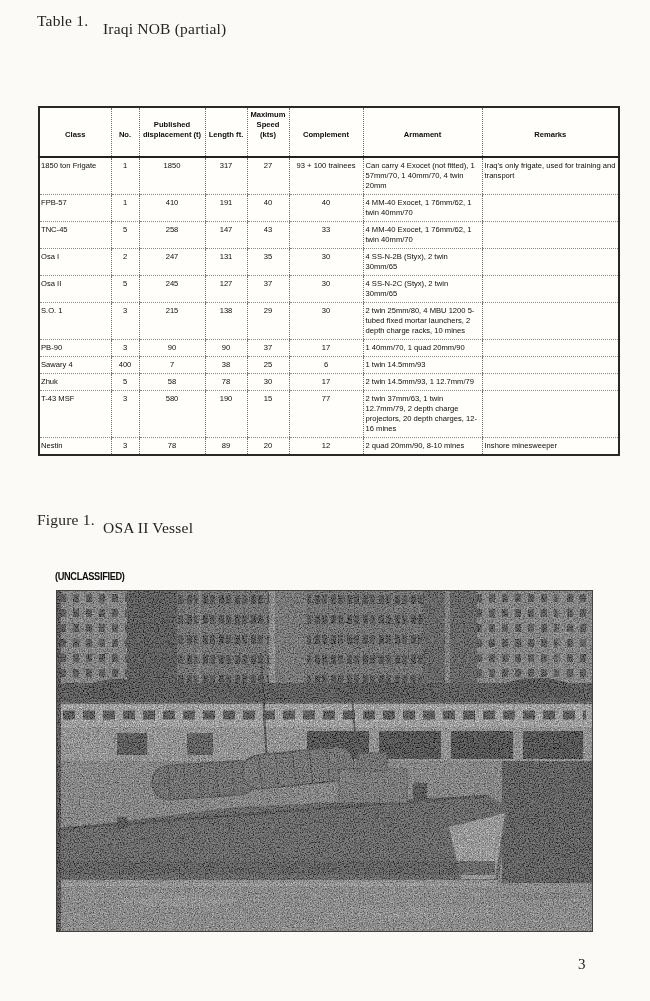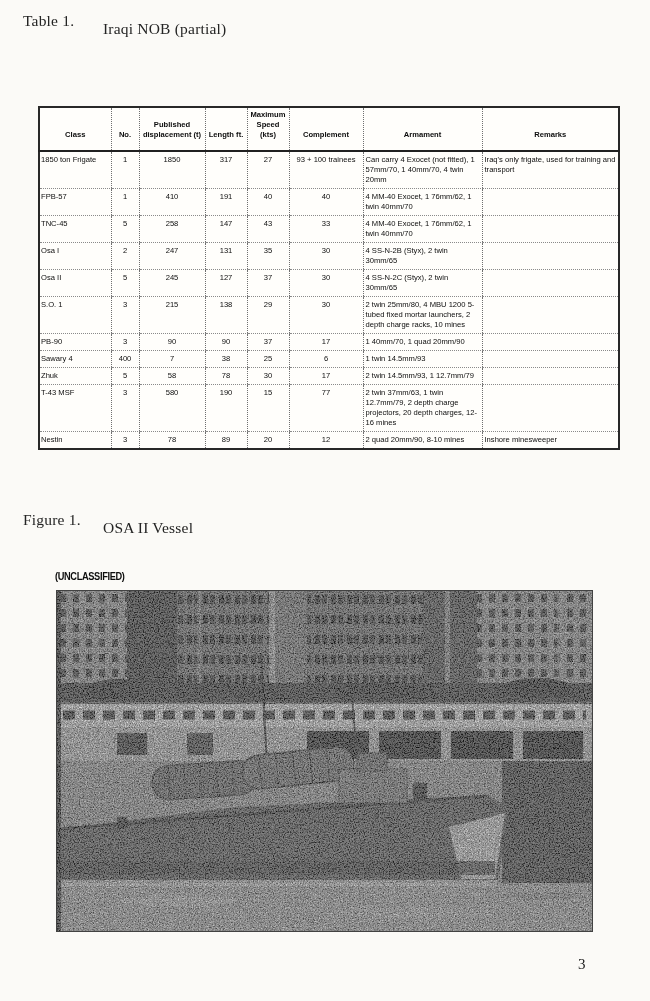--- a/index.html
+++ b/index.html
@@ -8,35 +8,35 @@
     background:#fbfaf7;
     font-family:"Liberation Sans", sans-serif;
     position:relative;overflow:hidden;color:#161616;
   }
   #scanwrap{position:absolute;inset:0;filter:blur(0.22px) contrast(1.03);}
   .cap{
     position:absolute;left:21px;
     font-family:"Liberation Serif", serif;
     font-size:15.5px;color:#272727;letter-spacing:0.2px;
   }
-  .cap .cap-label{position:absolute;left:2px;top:0;white-space:nowrap;}
+  .cap .cap-label{position:absolute;left:16px;top:0;white-space:nowrap;}
   .cap .cap-title{position:absolute;left:82px;top:0;white-space:nowrap;margin-top:8px;}
   #cap-table{top:12px;}
   #cap-figure{top:511px;}
 
   table.nob{
     position:absolute;left:38px;top:106px;width:580px;
     border-collapse:collapse;table-layout:fixed;
     font-size:7.6px;line-height:1.32;color:#101010;
     border:2px solid #2b2b2b;border-bottom-width:2.5px;
     background:#fbfaf7;
   }
   table.nob th{
     vertical-align:bottom;text-align:center;font-weight:bold;
-    padding:2px 1px 10px 1px;
+    padding:2px 1px 16px 1px;
     border-bottom:2px solid #232323;
     border-left:1px dotted #6f6f6f;
     word-wrap:break-word;
   }
   table.nob th:first-child{border-left:none;}
   table.nob td{
     vertical-align:top;padding:3px 2px 3px 2px;
     border-left:1px dotted #6f6f6f;
     border-bottom:1px dotted #8a8a8a;
     word-wrap:break-word;

